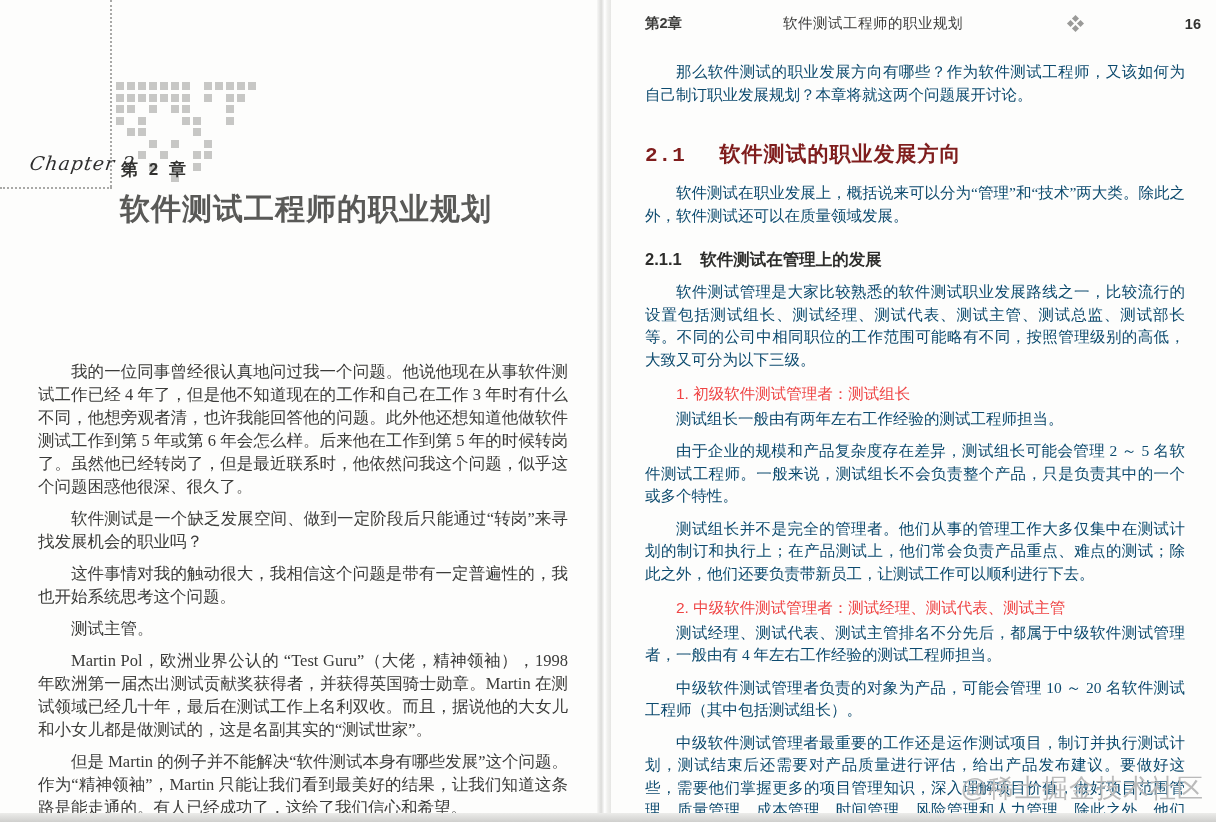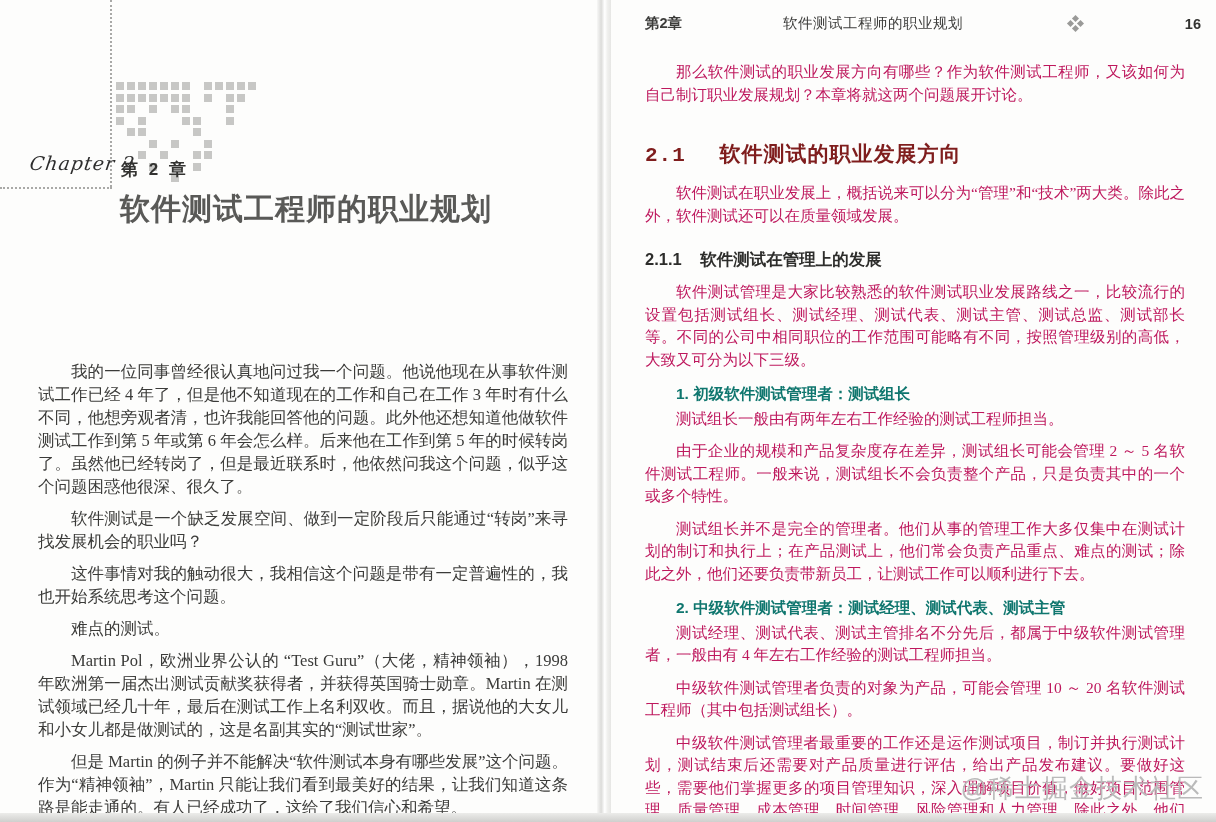--- a/index.html
+++ b/index.html
@@ -41,30 +41,30 @@
   .rh-title{letter-spacing:0.5px;}
   .rh-ornament{position:relative;width:15px;height:15px;margin:0 13px 0 16px;}
   .rh-ornament i{position:absolute;width:5px;height:5px;background:#9a9a98;transform:rotate(45deg);}
   .rh-ornament i:nth-child(1){left:5px;top:0;}
   .rh-ornament i:nth-child(2){left:0;top:5px;}
   .rh-ornament i:nth-child(3){left:10px;top:5px;}
   .rh-ornament i:nth-child(4){left:5px;top:10px;}
   .rh-page{font-weight:bold;color:#333331;}
 
   .right-inner p{margin:0 0 10px 0;font-size:15.5px;line-height:22.5px;
-        text-align:justify;text-indent:2em;color:#be185d;}
+        text-align:justify;text-indent:2em;color:#0c4a6e;}
   p.intro{margin-top:28px;}
   h2.sec{margin:34px 0 14px 0;font-family:Liberation Mono, monospace;
         font-size:21px;font-weight:bold;color:#7f1d1d;letter-spacing:1px;}
   h2.sec .sec-num{margin-right:20px;}
   h3.subsec{margin:22px 0 10px 0;font-family:"Liberation Sans","DejaVu Sans",sans-serif;
         font-size:16.5px;font-weight:bold;color:#2d2d2b;}
   h3.subsec .sub-num{margin-right:14px;}
   p.bold-head{font-family:"Liberation Sans","DejaVu Sans",sans-serif;
-        font-weight:bold;color:#0f766e;margin:12px 0 2px 0;}
+        font-weight:normal;color:#ef4444;margin:12px 0 2px 0;}
 
   
   .watermark{position:absolute;right:12px;bottom:16px;
         font-family:"Liberation Sans","DejaVu Sans",sans-serif;
         font-size:26px;color:#bababa;letter-spacing:1px;}
 </style>
 </head>
 <body>
 
 <div class="stage">
@@ -125,21 +125,21 @@
       </div>
 
     <div class="chapter-label">第 2 章</div>
 
     <h1 class="chapter-title">软件测试工程师的职业规划</h1>
 
     <div class="left-body">
       <p>我的一位同事曾经很认真地问过我一个问题。他说他现在从事软件测试工作已经 4 年了，但是他不知道现在的工作和自己在工作 3 年时有什么不同，他想旁观者清，也许我能回答他的问题。此外他还想知道他做软件测试工作到第 5 年或第 6 年会怎么样。后来他在工作到第 5 年的时候转岗了。虽然他已经转岗了，但是最近联系时，他依然问我这个问题，似乎这个问题困惑他很深、很久了。</p>
       <p>软件测试是一个缺乏发展空间、做到一定阶段后只能通过“转岗”来寻找发展机会的职业吗？</p>
       <p>这件事情对我的触动很大，我相信这个问题是带有一定普遍性的，我也开始系统思考这个问题。</p>
-      <p>难点的测试。</p>
+      <p>测试主管。</p>
       <p>Martin Pol，欧洲业界公认的 “Test Guru”（大佬，精神领袖），1998 年欧洲第一届杰出测试贡献奖获得者，并获得英国骑士勋章。Martin 在测试领域已经几十年，最后在测试工作上名利双收。而且，据说他的大女儿和小女儿都是做测试的，这是名副其实的“测试世家”。</p>
       <p>但是 Martin 的例子并不能解决“软件测试本身有哪些发展”这个问题。作为“精神领袖”，Martin 只能让我们看到最美好的结果，让我们知道这条路是能走通的。有人已经成功了，这给了我们信心和希望。</p>
     </div>
   </div>
 
   <div class="seam"></div>
 
   <div class="page-right">
     <div class="right-inner">
 

